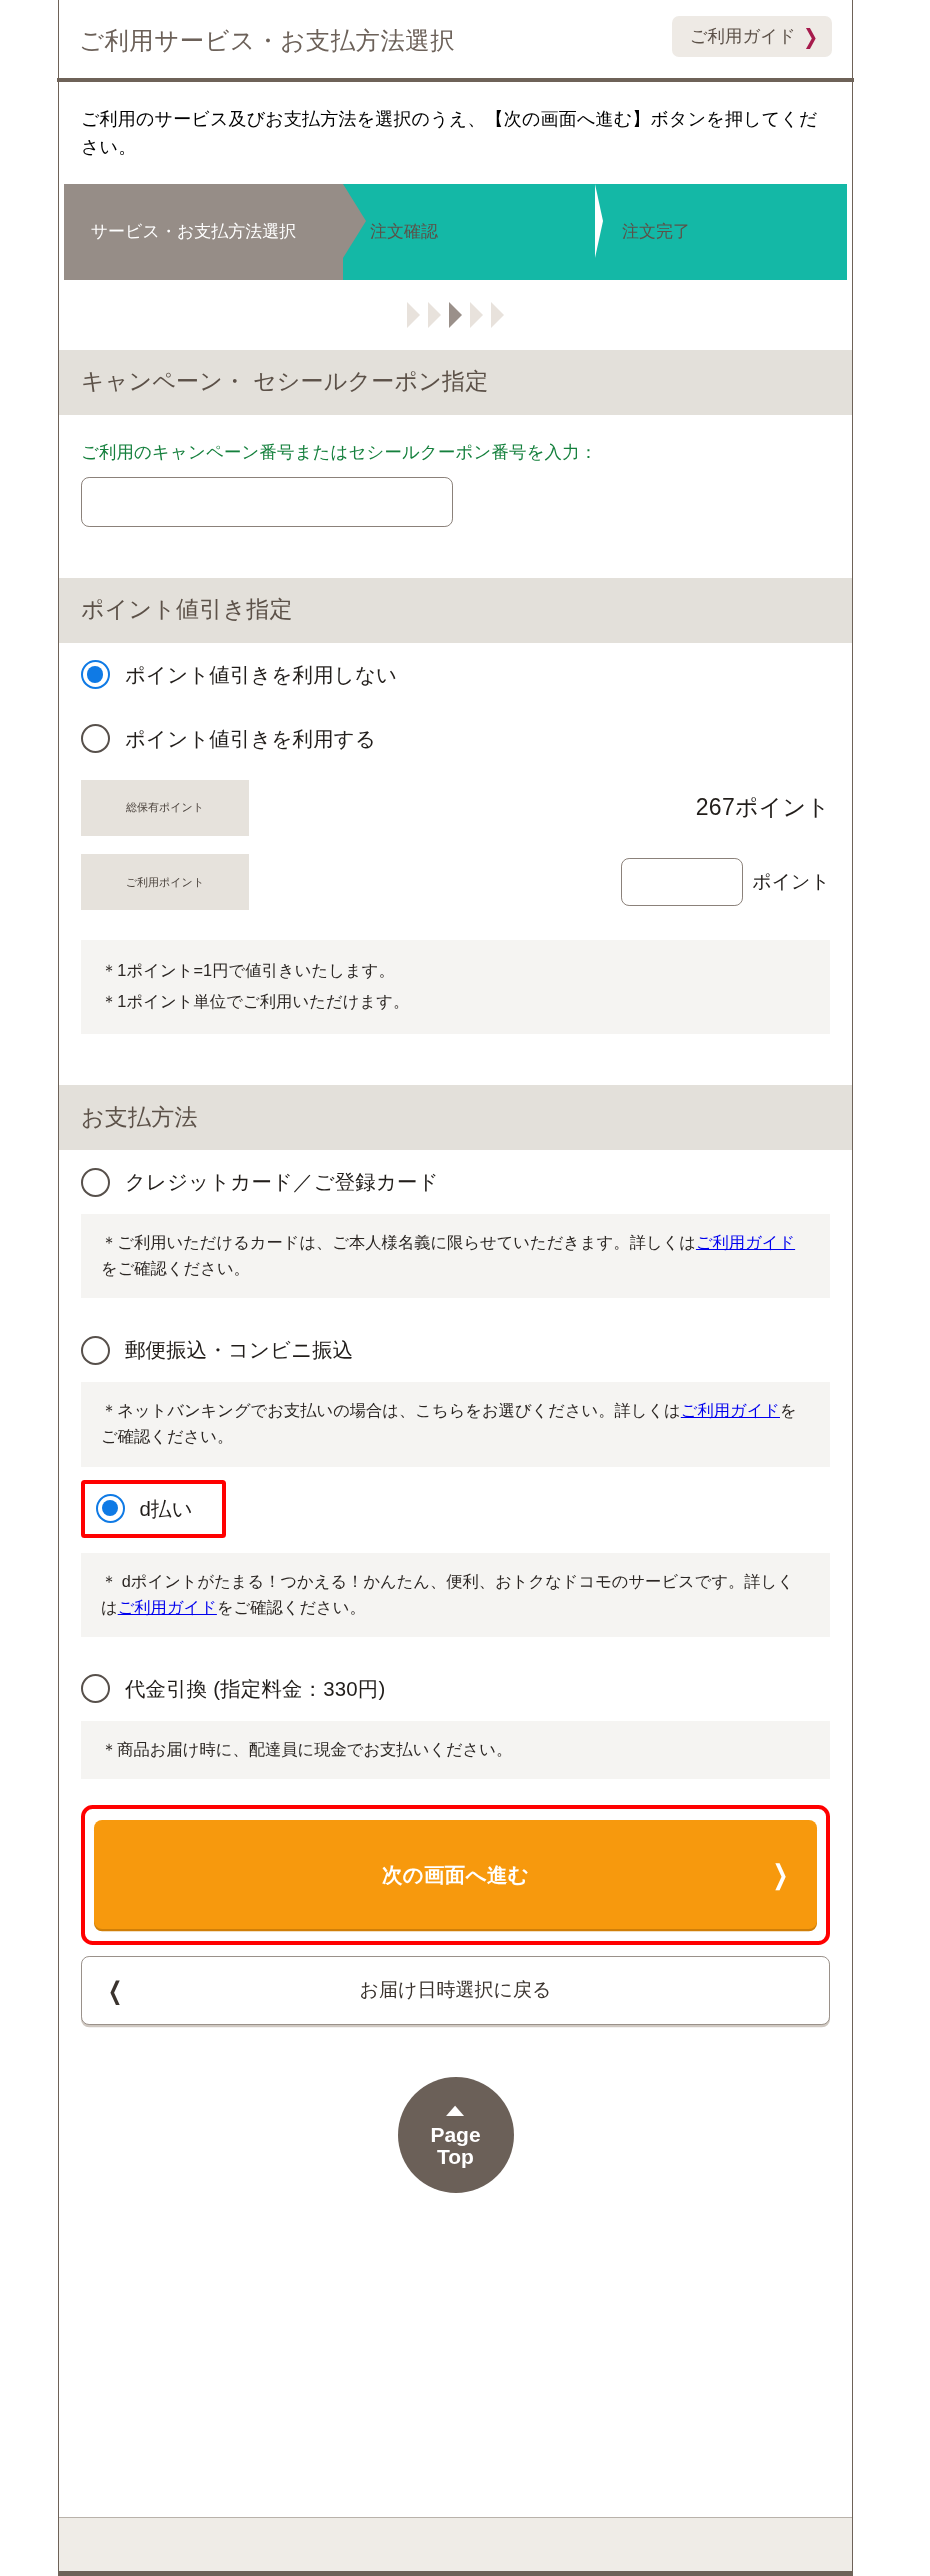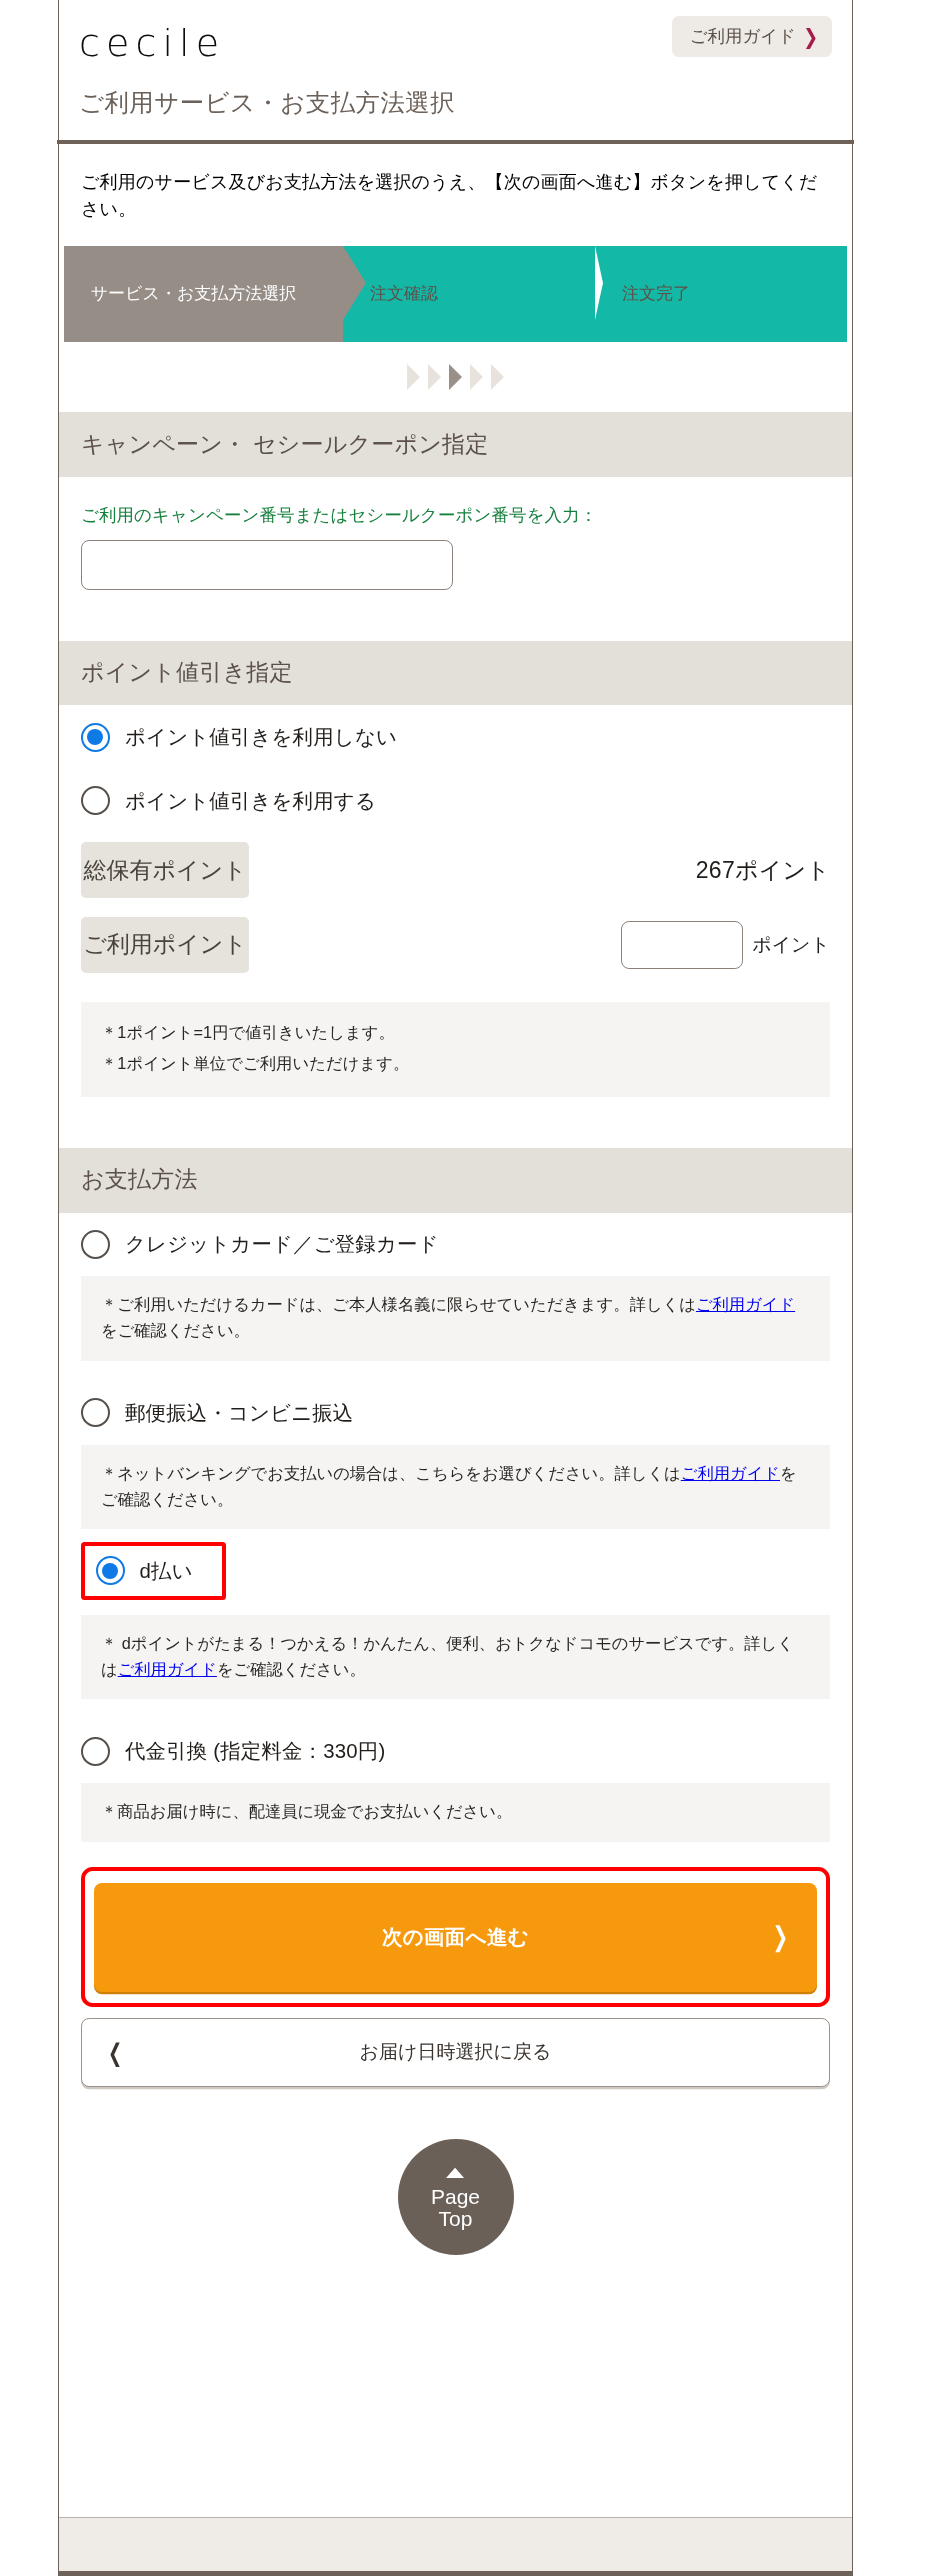--- a/index.html
+++ b/index.html
@@ -230,27 +230,27 @@
   }
 
   
   .pt-row {
     display: flex;
     align-items: center;
     padding: 9.3px 0;
   }
   .pt-chip {
     background: #e6e2dc;
-    border-radius: 5px;
+    border-radius: 0;
     width: 168px;
     height: 56px;
     display: flex;
     align-items: center;
     justify-content: center;
-    font-size: 23px;
+    font-size: 11px;
     color: #4a423c;
     flex: 0 0 auto;
   }
   .pt-value {
     margin-left: auto;
     font-size: 23px;
     color: #211d1a;
     letter-spacing: 0.01em;
   }
   .pt-input-wrap {
@@ -370,32 +370,31 @@
     line-height: 1.05;
     font-size: 21px;
   }
   .pagetop .caret {
     font-size: 24.4px;
     line-height: 0.7;
     margin-bottom: 5.8px;
     transform: scaleY(0.72) scaleX(1.25);
     display: block;
   }
-  .pt-lines { text-align: center; }
+  .pt-lines { text-align: center; font-weight: bold; }
 </style>
 </head>
 <body>
 
 <div id="root">
   <div class="frame">
 
     <div class="frame-top-bar"></div>
 
     <div class="header">
-      <span class="logo">cecile</span>
 
       <div class="guide-btn">
         <span>ご利用ガイド</span>
         <span class="guide-chevron">❯</span>
       </div>
 
       <div class="page-title">ご利用サービス・お支払方法選択</div>
     </div>
     <div class="header-rule"></div>
 

